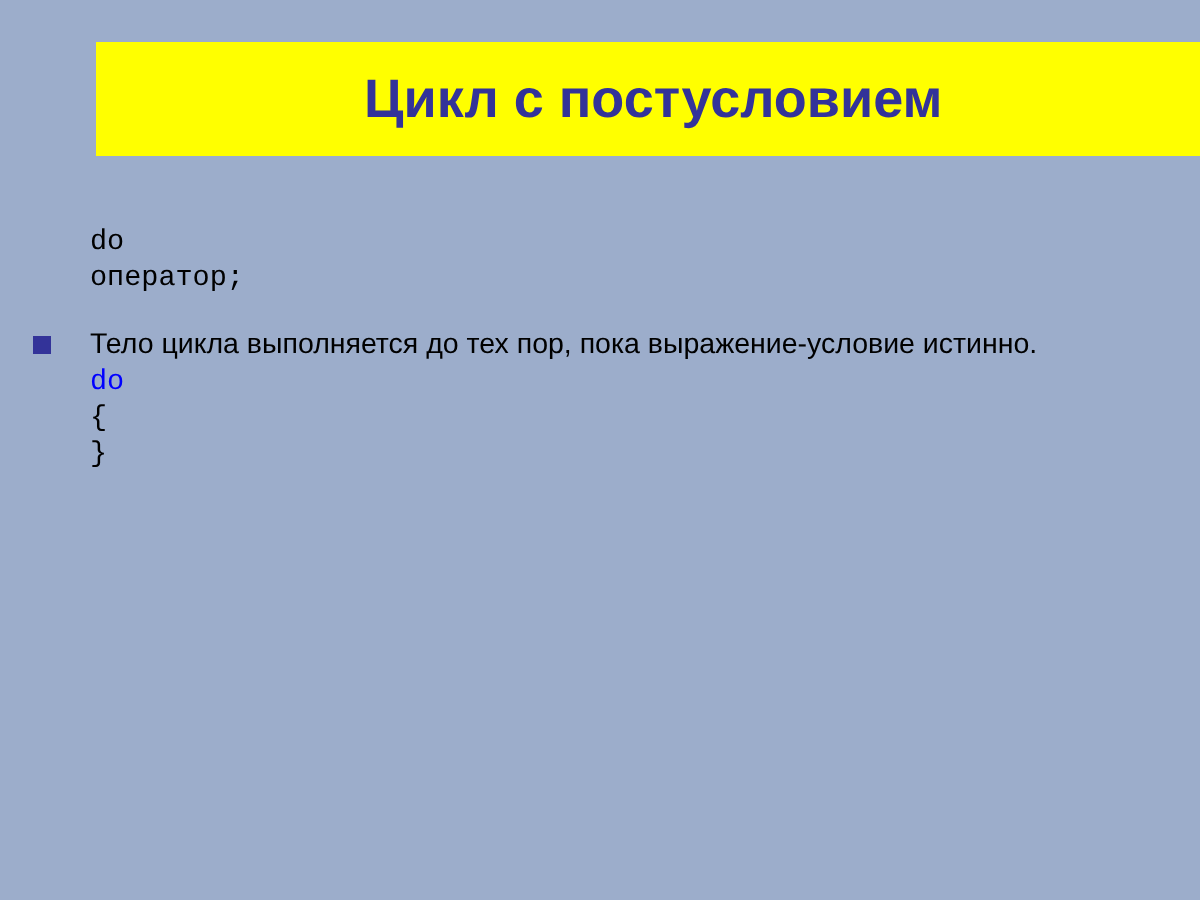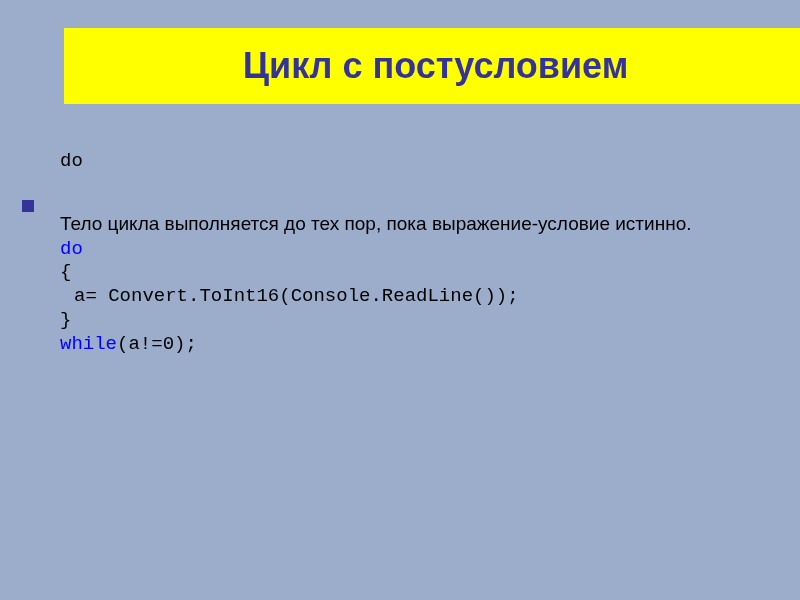--- a/index.html
+++ b/index.html
@@ -40,21 +40,20 @@
     font-size: 19px;
     line-height: 1.25;
   }
   .mono { font-family: "Courier New", monospace; }
   .kw { color: #0000FF; font-family: "Courier New", monospace; }
   .num { color: #000; font-family: "Courier New", monospace; }
   .bullet-row {
     display: flex;
     align-items: flex-start;
     margin-top: 20px;
-    flex-direction: column;
   }
   .bullet {
     width: 12px;
     height: 12px;
     background: #333399;
     margin-left: -38px;
     margin-right: 26px;
     margin-top: 6px;
     flex-shrink: 0;
   }
@@ -66,28 +65,27 @@
 </head>
 <body>
 
 <div class="slide">
   <div class="title-box">
     <div class="title-text">Цикл с постусловием</div>
   </div>
 
   <div class="content">
     <div class="mono">do</div>
+    <div class="mono">оператор;</div>
 
     <div class="bullet-row">
       <div class="bullet"></div>
       <div>
         <div class="para">Тело цикла выполняется до тех пор, пока выражение-условие истинно.</div>
         <div class="code-block">
           <div><span class="kw">do</span></div>
           <div>{</div>
-          <div class="indent">a= Convert.ToInt16(Console.ReadLine());</div>
           <div>}</div>
-          <div><span class="kw">while</span><span class="mono">(a!=</span><span class="num">0</span><span class="mono">);</span></div>
         </div>
       </div>
     </div>
   </div>
 </div>
 
 </body></html>

